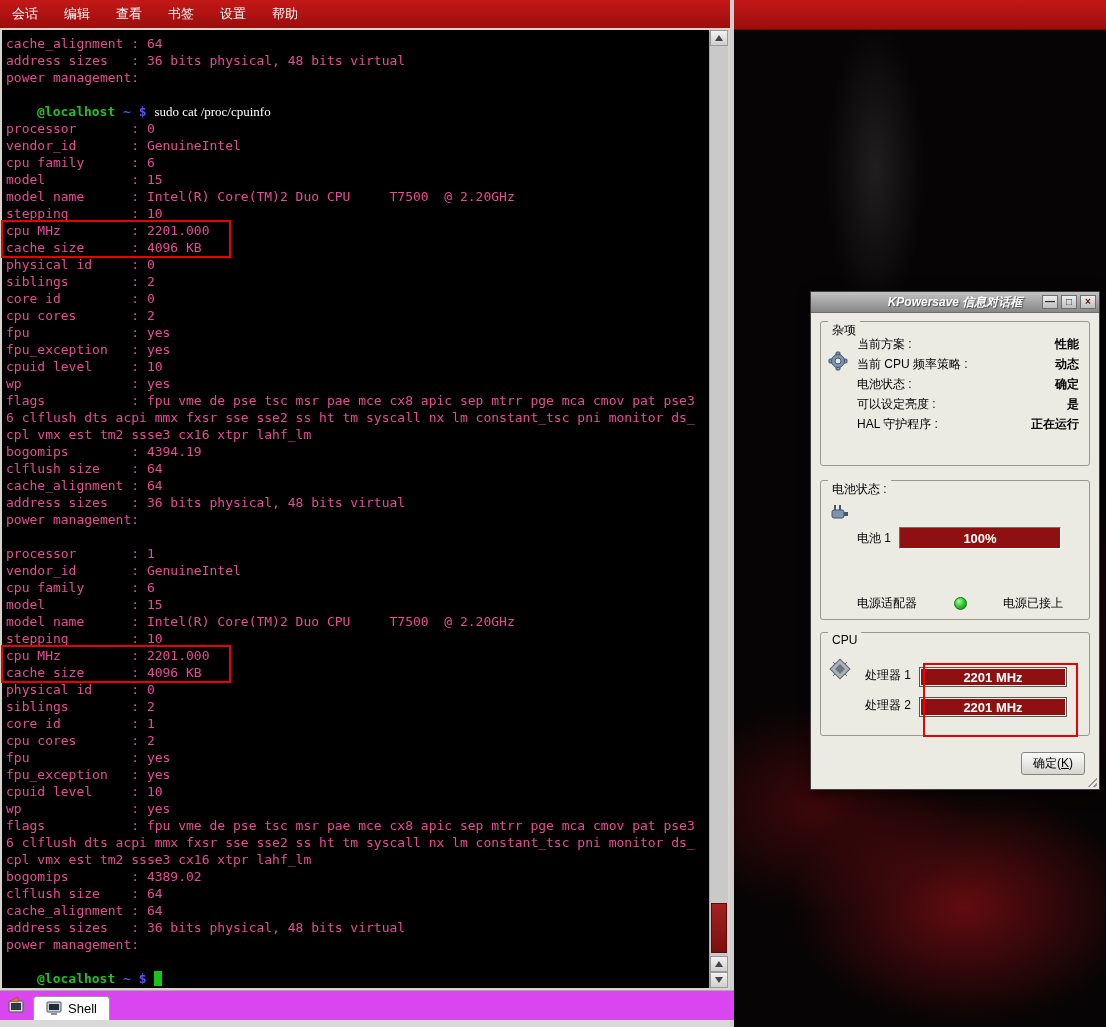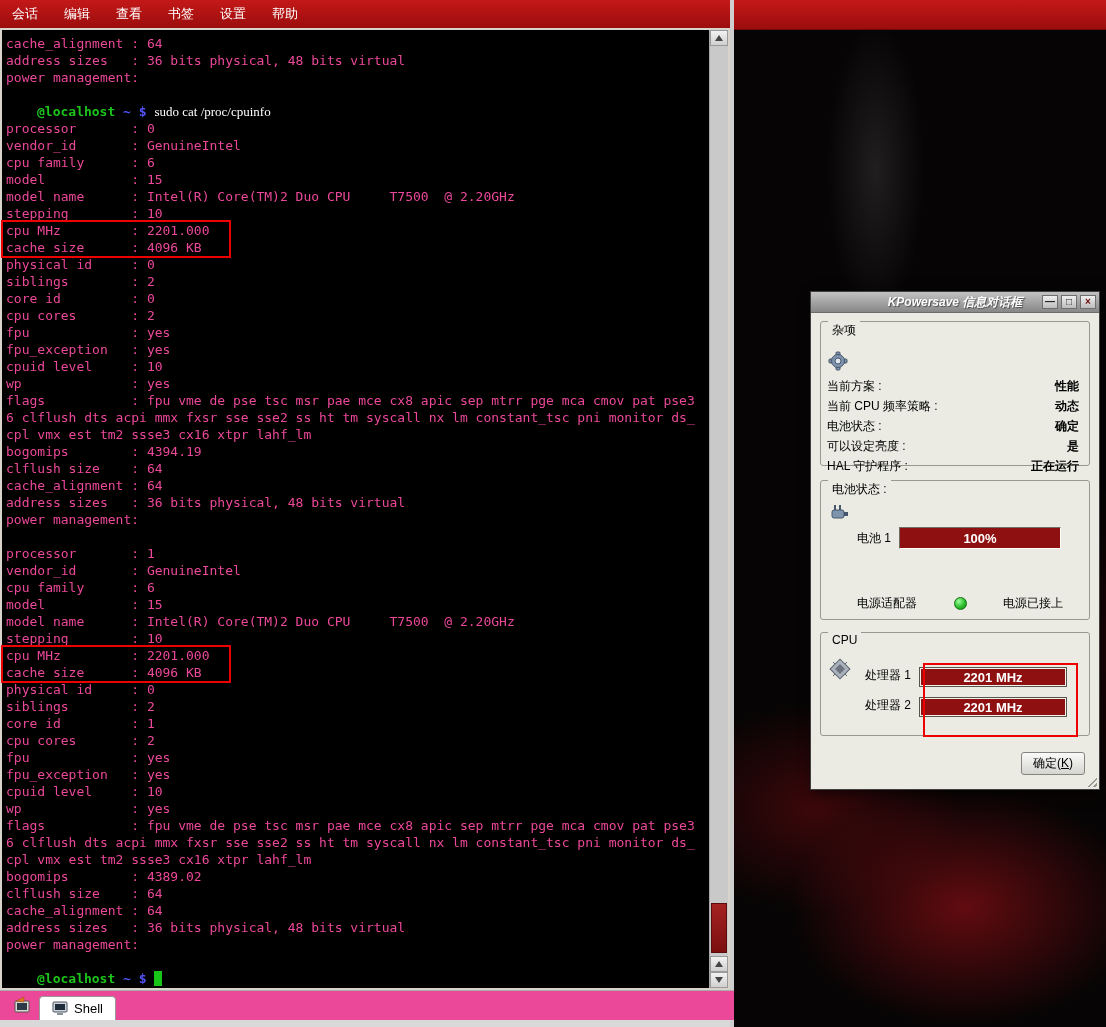--- a/index.html
+++ b/index.html
@@ -52,22 +52,22 @@
   .arr.down { border-top:6px solid #444; }
   .sb-thumb {
     position:absolute; left:1px; right:1px; top:873px; height:50px;
     background:linear-gradient(180deg,#a42222,#7c0f0f);
     border:1px solid #5e0a0a;
   }
 
   
   .tabbar {
     position:absolute; left:0; top:990px; width:797px; height:30px;
-    background:#ec4899; border-top:1px solid #aaa;
-    display:flex; align-items:flex-end; padding:0 8px;
+    background:#d946ef; border-top:1px solid #aaa;
+    display:flex; align-items:flex-end; padding:0 2px;
   }
   .newtab-btn { width:26px; height:26px; margin:0 4px 1px 1px; background:transparent; border:none; padding:2px; cursor:pointer; }
   .tab {
     height:24px; background:#fff; border:1px solid #999; border-bottom:none;
     border-radius:4px 4px 0 0; display:flex; align-items:center; gap:6px;
     padding:0 12px; font-size:13px; color:#000; cursor:pointer;
   }
   .tabbar-spacer { flex:1; }
   .corner-btn { width:24px; height:24px; margin:0 2px 2px 0; background:transparent; border:none; padding:2px; cursor:pointer; }
 
@@ -110,21 +110,21 @@
 
   .kgroup { position:relative; border:1px solid #98988f; border-radius:3px; background:transparent; }
   .kgroup-title {
     position:absolute; top:-8px; left:7px; background:#ebebe4; padding:8px 4px;
     font-size:12px; color:#000;
   }
   .g-misc { height:145px; margin-bottom:14px; }
   .g-batt { height:140px; margin-bottom:12px; }
   .g-cpu  { height:104px; }
 
-  .misc-wrap { display:flex; padding:12px 10px 0 6px;flex-direction:column; }
+  .misc-wrap { display:flex; padding:12px 10px 0 6px; }
   .gicon { width:30px; padding-top:16px; }
   .misc-rows { flex:1; }
   .mrow { display:flex; justify-content:space-between; align-items:center; height:20px; font-size:12px; }
   .mrow .val { font-weight:bold; }
 
   .bat-icon { position:absolute; left:8px; top:20px; }
   .bat-row { position:absolute; left:36px; right:28px; top:46px; display:flex; align-items:center; gap:8px; font-size:12px; }
   .kbar {
     flex:1; height:22px; background:#8e1010; color:#fff; font-weight:bold; font-size:13px;
     display:flex; align-items:center; justify-content:center;

